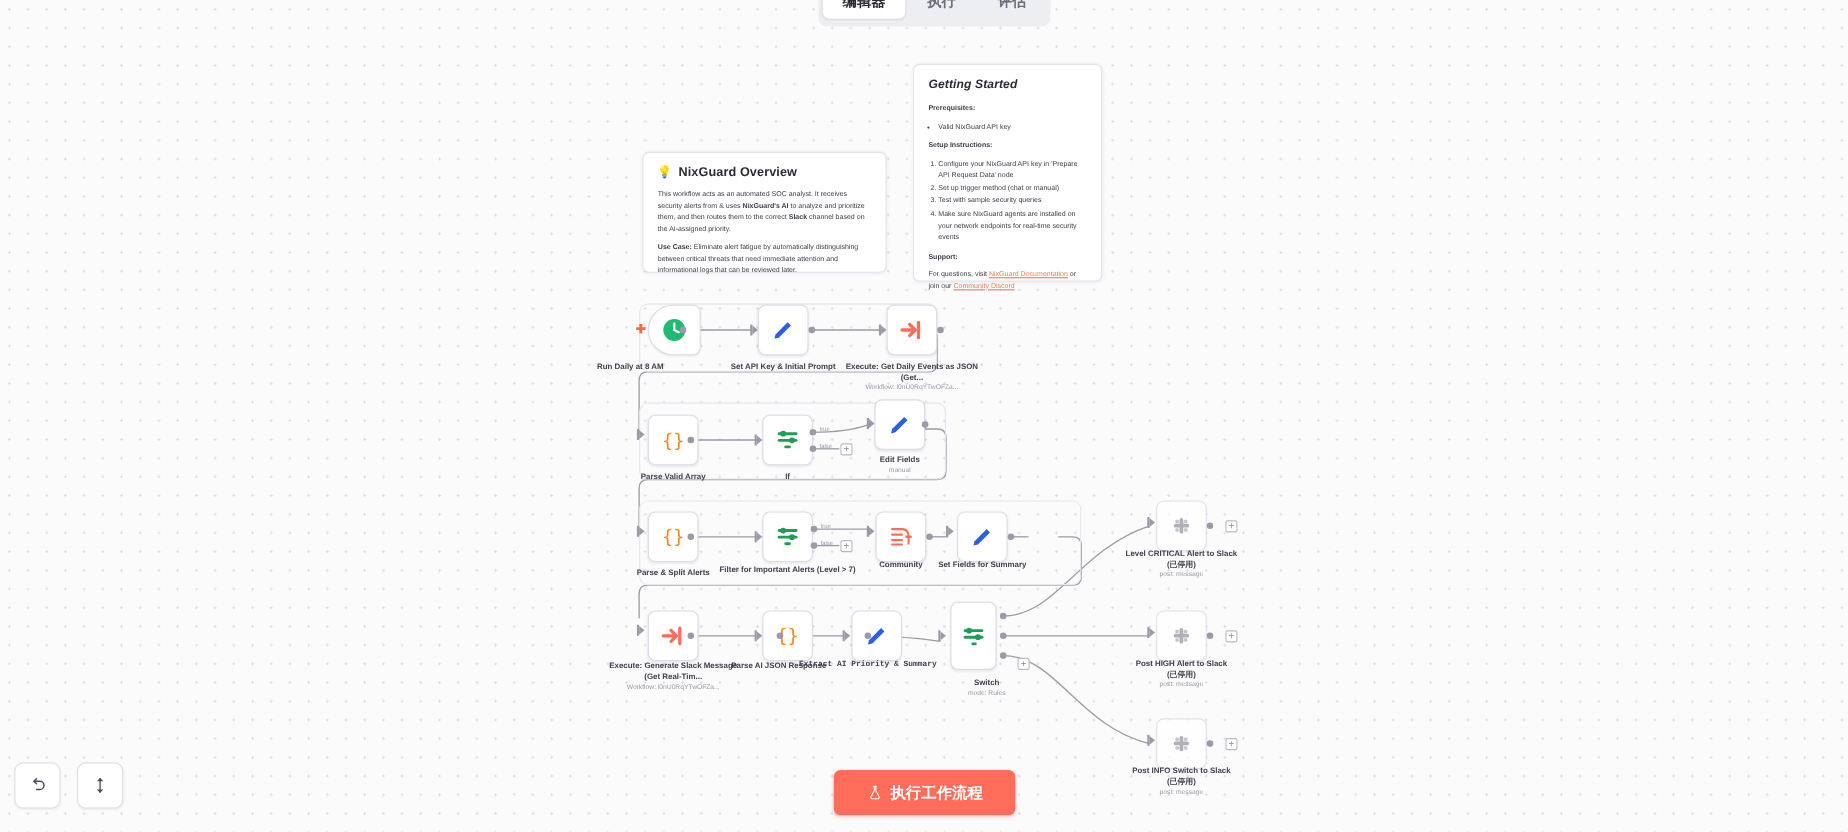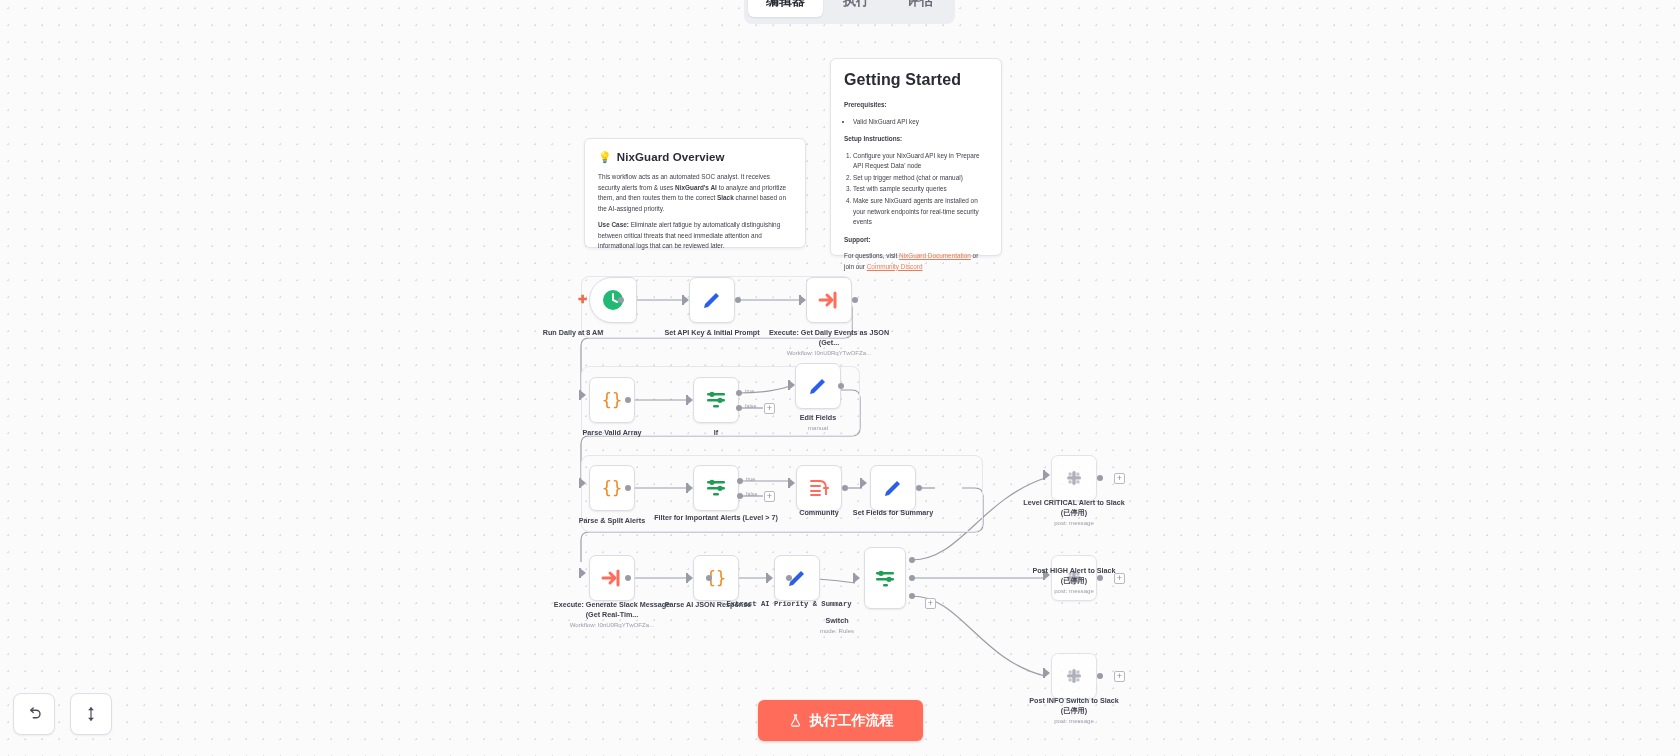--- a/index.html
+++ b/index.html
@@ -29,21 +29,21 @@
   .sticky{
     position:absolute; background:#fff;
     border:1px solid #e3e3ea; border-radius:6px;
     box-shadow:0 1px 3px rgba(30,30,50,.07);
     padding:12px 13px;
   }
   #note-overview{ left:584px; top:138px; width:222px; height:110px; }
   #note-getting-started{ left:830px; top:58px; width:172px; height:198px; }
 
   .note-title{ font-size:11.5px; font-weight:700; letter-spacing:.1px; display:flex; align-items:center; gap:5px; margin-bottom:9px;}
-  .note-title-lg{ font-size:16px; font-weight:700; margin-bottom:11px; }
+  .note-title-lg{ font-size:11px; font-weight:700; margin-bottom:11px;font-style:italic; }
   .note-body{ font-size:6.4px; line-height:1.65; color:#3d3d4a; }
   .note-body p{ margin-bottom:6px; }
   .note-body b{ font-weight:700; }
   .note-body ul,.note-body ol{ margin:2px 0 6px 9px; }
   .note-body li{ margin-bottom:1px; }
   .lnk{ color:#ef7b54; }
   .bulb{ color:#f0a830; font-size:11px; line-height:1; }
 
   
   .node{
@@ -347,21 +347,21 @@
       <circle cx="8" cy="7.3" r="2.6" fill="#1f9d55"></circle>
     <rect x="3" y="12" width="18" height="2.6" rx="1.3" fill="#1f9d55"></rect>
       <circle cx="16" cy="13.3" r="2.6" fill="#1f9d55"></circle>
     <rect x="10" y="18" width="5" height="2.6" rx="1.3" fill="#1f9d55"></rect>
   </svg>
 </div>
 <div class="dot" style="left:909px;top:557px;"></div>
 <div class="dot" style="left:909px;top:575px;"></div>
 <div class="dot" style="left:909px;top:593px;"></div>
 <div class="plusbox" style="left:925px;top:598px;">+</div>
-<div class="nlabel" style="left:772px;top:616px;text-align:center;">
+<div class="nlabel" style="left:832px;top:616px;text-align:center;">
   <span>Switch</span>
   <span class="nsub">mode: Rules</span>
 </div>
 
 <div class="inbar" style="left:1043px;top:470px;"></div>
 <div class="inarrow" style="left:1045px;top:471px;"></div>
 <div class="node disabled" style="left:1051px;top:455px;">
   <svg viewBox="0 0 24 24">
     <rect x="5" y="10.2" width="14" height="3.4" rx="1.7" fill="#9b9ba8"></rect>
     <rect x="10.3" y="5" width="3.4" height="14" rx="1.7" fill="#9b9ba8"></rect>
@@ -386,21 +386,21 @@
     <rect x="5" y="10.2" width="14" height="3.4" rx="1.7" fill="#9b9ba8"></rect>
     <rect x="10.3" y="5" width="3.4" height="14" rx="1.7" fill="#9b9ba8"></rect>
     <rect x="6.5" y="6.5" width="3.2" height="3.2" rx="1.2" fill="#b5b5c0"></rect>
     <rect x="14.3" y="6.5" width="3.2" height="3.2" rx="1.2" fill="#b5b5c0"></rect>
     <rect x="6.5" y="14.3" width="3.2" height="3.2" rx="1.2" fill="#b5b5c0"></rect>
     <rect x="14.3" y="14.3" width="3.2" height="3.2" rx="1.2" fill="#b5b5c0"></rect>
   </svg>
 </div>
 <div class="dot" style="left:1097px;top:575px;"></div>
 <div class="plusbox" style="left:1114px;top:573px;">+</div>
-<div class="nlabel" style="left:1009px;top:566px;">
+<div class="nlabel" style="left:1009px;top:598px;">
   <span>Post HIGH Alert to Slack</span>
   <span class="ndis">(已停用)</span>
   <span class="nsub">post: message</span>
 </div>
 
 <div class="inbar" style="left:1043px;top:668px;"></div>
 <div class="inarrow" style="left:1045px;top:669px;"></div>
 <div class="node disabled" style="left:1051px;top:653px;">
   <svg viewBox="0 0 24 24">
     <rect x="5" y="10.2" width="14" height="3.4" rx="1.7" fill="#9b9ba8"></rect>

